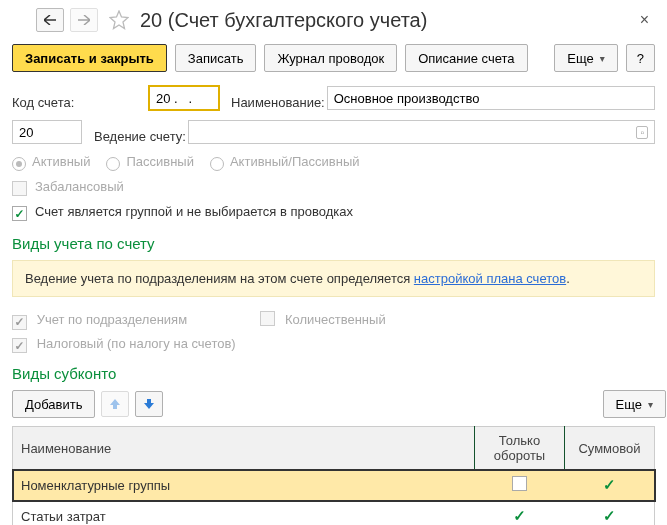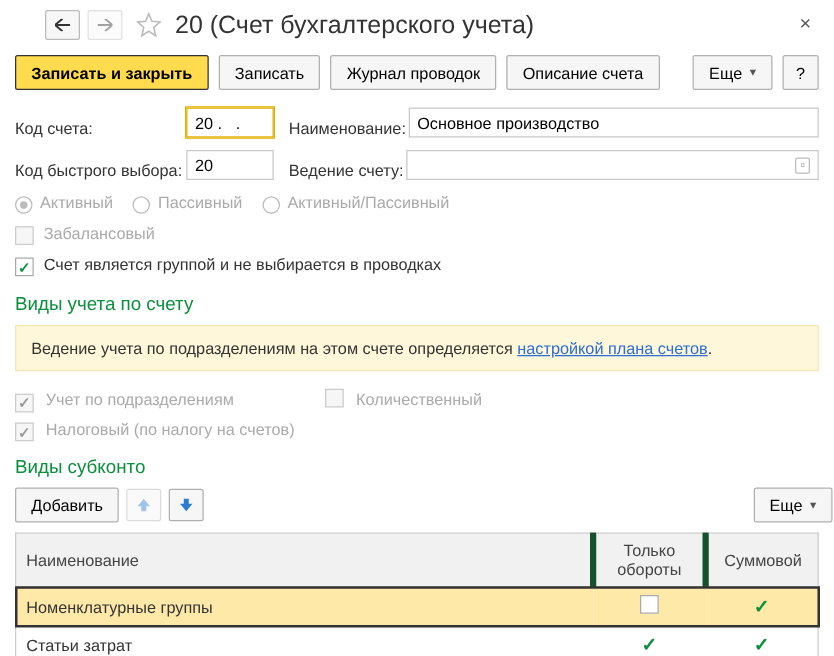--- a/index.html
+++ b/index.html
@@ -189,21 +189,21 @@
   .table th, .table td {
     border-bottom: 1px solid #d8d8d8;
     padding: 6px 8px;
     text-align: left;
     font-weight: normal;
     font-size: 13px;
   }
   .table th {
     background: #f1f1f1;
     color: #444;
-    border-right: 5px solid #14532d;
+    border-right: 1px solid #14532d;
   }
   .table th:last-child { border-right: none; }
   .table .col-turn, .table .col-sum { width: 90px; text-align: center; }
   .table tr.selected td {
     background: #ffe9a8;
   }
   .table tr.selected {
     outline: 2px solid #333;
     outline-offset: -1px;
   }
@@ -250,21 +250,20 @@
 </div>
 
 <div class="form">
   <div class="row">
     <span class="label label1">Код счета:</span>
     <input class="input code" value="20 .   ." style="">
     <span class="label" style="margin-left:10px">Наименование:</span>
     <input class="input name" value="Основное производство" style="">
   </div>
   <div class="row">
-    <span class="label label1">Код быстрого выбора:</span>
     <input class="input quick" value="20" style="">
     <span class="label" style="margin-left:10px">Ведение счету:</span>
     <div class="parent-box">
       <span style="border:1px solid #bbb;padding:0 3px;font-size:10px;border-radius:2px;">▫</span>
     </div>
   </div>
   <div class="row">
     <span class="radio checked"></span>
     <span class="radio-lbl">Активный</span>
     <span class="radio"></span>

